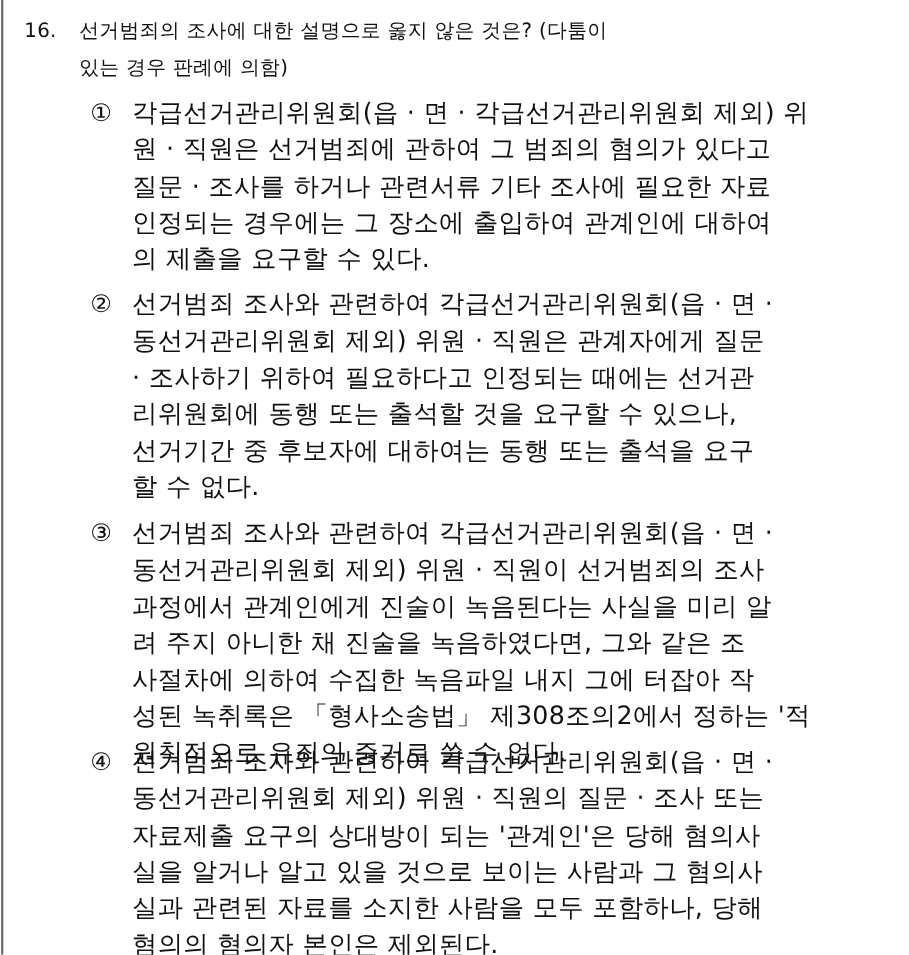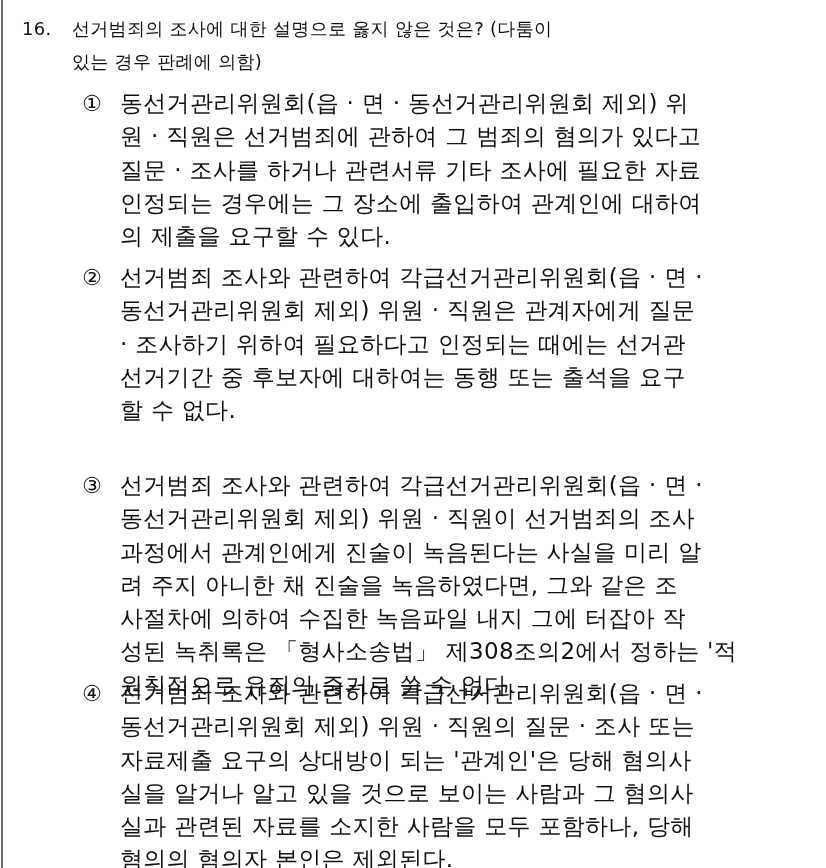--- a/index.html
+++ b/index.html
@@ -41,34 +41,35 @@
     <span class="q-num">16.</span><span>선거범죄의 조사에 대한 설명으로 옳지 않은 것은? (다툼이</span>
   </div>
   <div class="q-line q-indent">있는 경우 판례에 의함)</div>
 </div>
 
 <div class="choices">
 
   <div class="choice" style="top:87px;">
     <span class="choice-marker">①</span>
     <div class="choice-text">
-      <div class="choice-line">동선거관리위원회(읍 · 면 · 동선거관리위원회 제외) 위</div>
+      <div class="choice-line">각급선거관리위원회(읍 · 면 · 각급선거관리위원회 제외) 위</div>
       <div class="choice-line">원 · 직원은 선거범죄에 관하여 그 범죄의 혐의가 있다고</div>
       <div class="choice-line">질문 · 조사를 하거나 관련서류 기타 조사에 필요한 자료</div>
       <div class="choice-line">인정되는 경우에는 그 장소에 출입하여 관계인에 대하여</div>
       <div class="choice-line">의 제출을 요구할 수 있다.</div>
     </div>
   </div>
 
   <div class="choice" style="top:261px;">
     <span class="choice-marker">②</span>
     <div class="choice-text">
       <div class="choice-line">선거범죄 조사와 관련하여 각급선거관리위원회(읍 · 면 ·</div>
       <div class="choice-line">동선거관리위원회 제외) 위원 · 직원은 관계자에게 질문</div>
       <div class="choice-line">· 조사하기 위하여 필요하다고 인정되는 때에는 선거관</div>
+      <div class="choice-line">리위원회에 동행 또는 출석할 것을 요구할 수 있으나,</div>
       <div class="choice-line">선거기간 중 후보자에 대하여는 동행 또는 출석을 요구</div>
       <div class="choice-line">할 수 없다.</div>
     </div>
   </div>
 
   <div class="choice" style="top:469px;">
     <span class="choice-marker">③</span>
     <div class="choice-text">
       <div class="choice-line">선거범죄 조사와 관련하여 각급선거관리위원회(읍 · 면 ·</div>
       <div class="choice-line">동선거관리위원회 제외) 위원 · 직원이 선거범죄의 조사</div>

